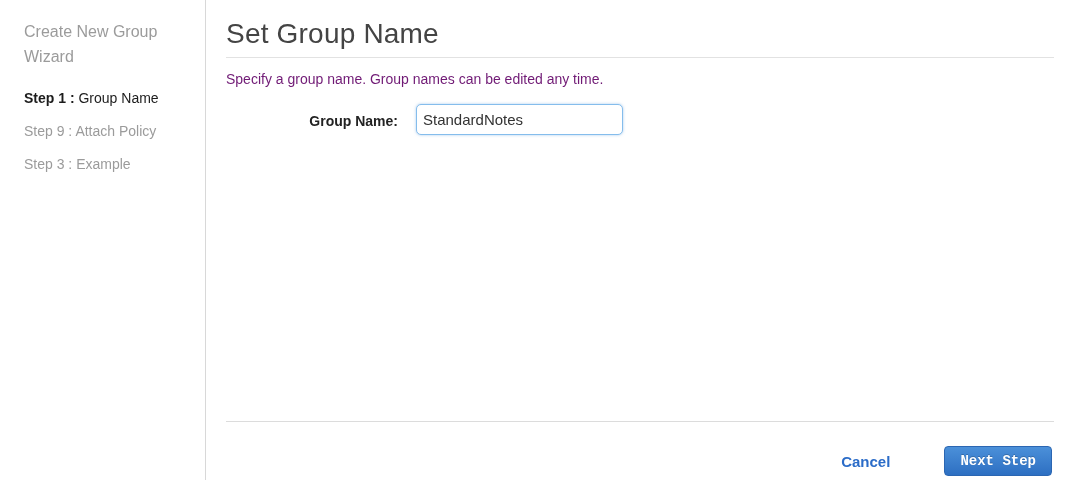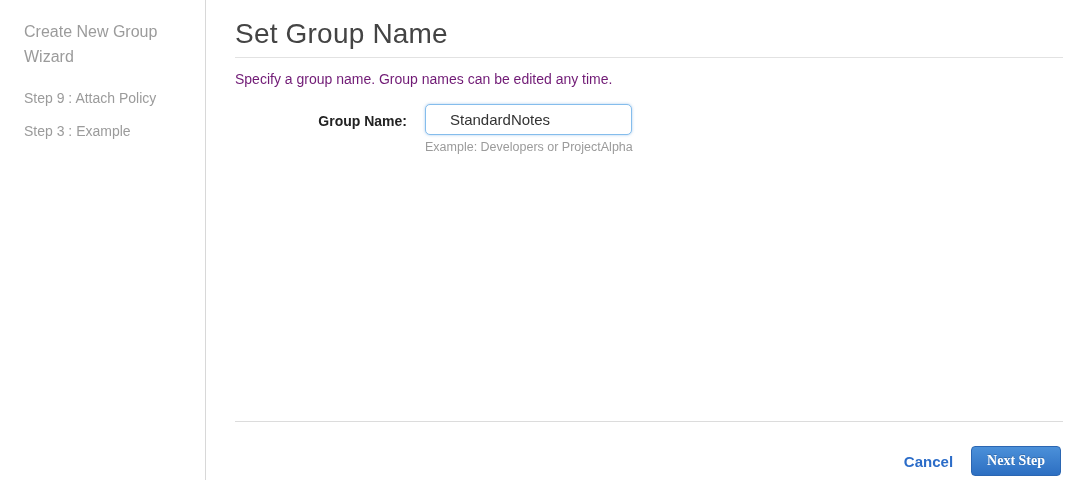--- a/index.html
+++ b/index.html
@@ -41,21 +41,21 @@
     margin-bottom: 19px;
     color: #9b9b9b;
     white-space: nowrap;
   }
   .step.active { color: #1c1c1c; }
   .step.active .step-prefix { font-weight: bold; color: #1c1c1c; }
 
   
   .main {
     position: absolute;
-    left: 235px;
+    left: 226px;
     top: 0;
     width: 828px;
     height: 480px;
   }
   .page-title {
     font-size: 28px;
     font-weight: 400;
     color: #444444;
     margin: 18px 0 0 0;
     letter-spacing: 0.2px;
@@ -86,21 +86,21 @@
     padding-top: 9px;
   }
   .field-col { margin-left: 18px; }
   .group-name-input {
     width: 207px;
     height: 31px;
     border: 1px solid #85bdec;
     border-radius: 5px;
     box-shadow: 0 0 3px rgba(100, 160, 220, 0.55);
     outline: none;
-    padding: 0 24px;
+    padding: 0 6px;
     font-size: 15px;
     color: #333333;
     font-family: "Liberation Sans", sans-serif;
   }
   .hint {
     font-size: 12.5px;
     color: #9b9b9b;
     line-height: 17px;
     margin-top: 4px;
   }
@@ -131,54 +131,57 @@
     margin-right: 18px;
     cursor: pointer;
     margin-left: 27px;
   }
   .next-step-button {
     height: 30px;
     padding: 0 15px;
     font-size: 14px;
     font-weight: bold;
     color: #ffffff;
-    font-family: Liberation Serif, serif;
+    font-family: Liberation Mono, monospace;
     background: linear-gradient(to bottom, #4b90d9 0%, #2d6fc2 100%);
     border: 1px solid #2b66b2;
     border-radius: 4px;
     cursor: pointer;
     text-shadow: 0 -1px 0 rgba(0,0,0,0.2);
+    margin-left: 36px;
   }
 </style>
 </head>
 <body>
 
 <div class="page">
 
   <div class="sidebar">
     <div class="wizard-title">Create New Group Wizard</div>
 
+    <div class="step active">
+      <span class="step-prefix">Step 1 : </span><span>Group Name</span>
+    </div>
     <div class="step">
       <span class="step-prefix">Step 9 : </span><span>Attach Policy</span>
     </div>
     <div class="step">
       <span class="step-prefix">Step 3 : </span><span>Example</span>
     </div>
   </div>
 
   <div class="main">
     <h1 class="page-title">Set Group Name</h1>
     <hr class="title-rule">
     <p class="description">Specify a group name. Group names can be edited any time.</p>
 
     <div class="form-row">
       <div class="field-label">Group Name:</div>
       <div class="field-col">
         <input type="text" class="group-name-input" value="StandardNotes" style="">
-        <div class="hint">Example: Developers or ProjectAlpha</div>
       </div>
     </div>
 
     <hr class="footer-rule">
 
     <div class="footer">
       <a class="cancel-link">Cancel</a>
       <button class="next-step-button">Next Step</button>
     </div>
   </div>

